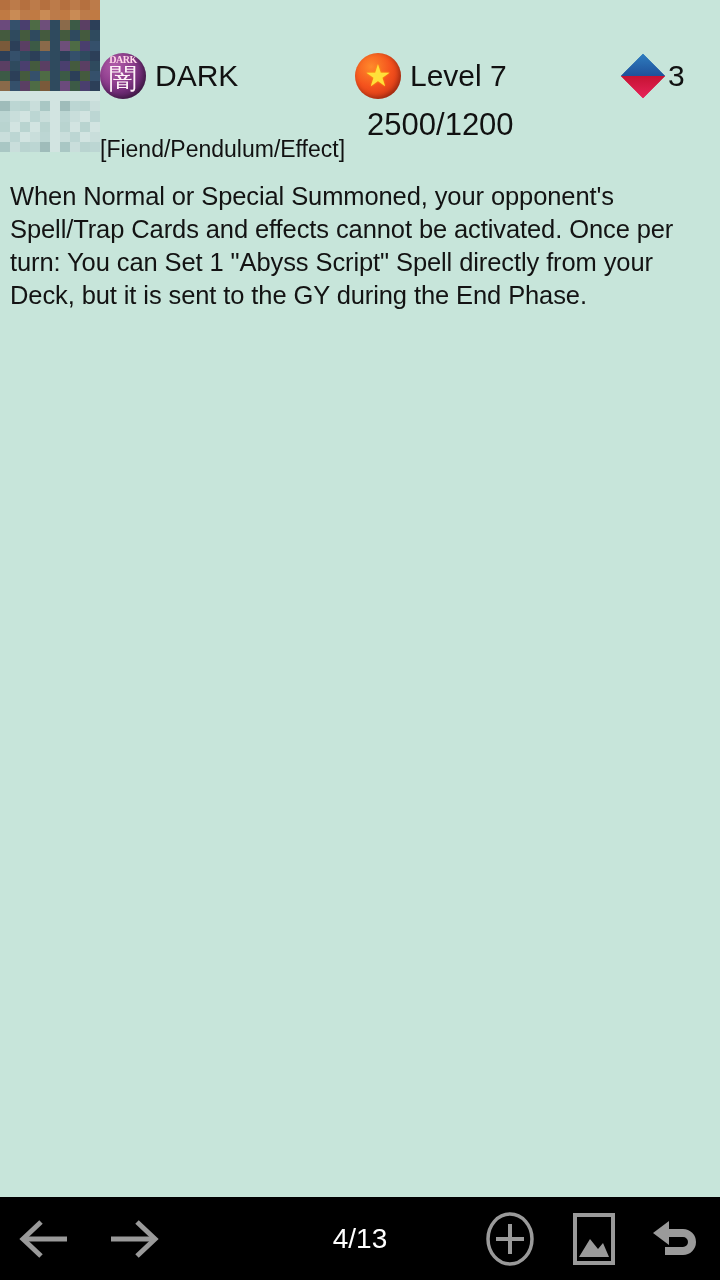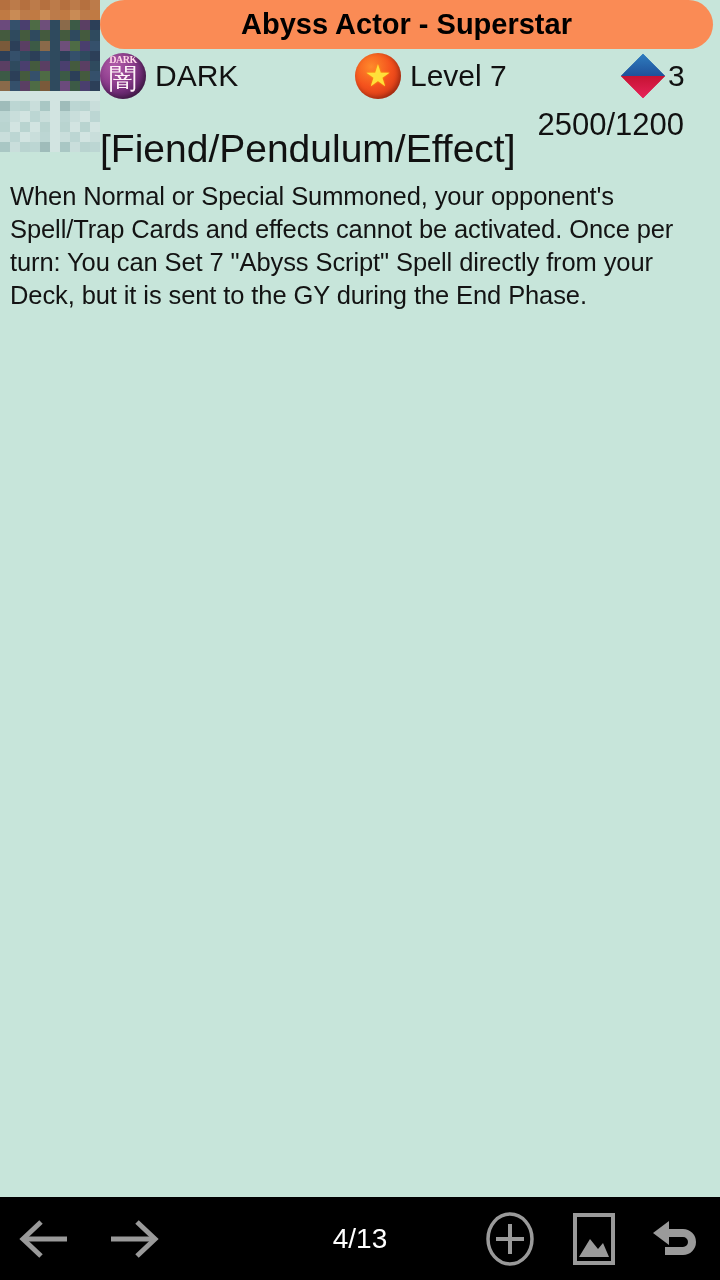--- a/index.html
+++ b/index.html
@@ -163,21 +163,21 @@
   #type-row {
     position: absolute;
     left: 100px;
     top: 102px;
     width: 620px;
     height: 46px;
     display: flex;
     align-items: center;
   }
   #type-row .type-text {
-    font-size: 39px;
+    font-size: 23px;
     color: #111;
     white-space: nowrap;
     margin-top: 48px;
   }
   #type-row .atkdef {
     font-size: 31px;
     color: #111;
     margin-left: 22px;
     white-space: nowrap;
   }
@@ -388,23 +388,20 @@
         <span class="px" style="background:#bcd6d3"></span>
         <span class="px" style="background:#9fbcba"></span>
         <span class="px" style="background:#d2e4e1"></span>
         <span class="px" style="background:#a9c7c4"></span>
         <span class="px" style="background:#c9dedb"></span>
         <span class="px" style="background:#b9d4d0"></span>
         <span class="px" style="background:#bcd6d3"></span>
       </div>
   </div>
 
-  <div id="title-bar">
-    <span id="title-text">Abyss Actor - Superstar</span>
-  </div>
 
   <div id="attr-row">
 
     <div class="attr-group" style="width:255px;">
       <span class="icon-dark">
         <span class="dk-top">DARK</span>
         <span class="dk-kanji">闇</span>
       </span>
       <span class="attr-label">DARK</span>
     </div>
@@ -429,21 +426,21 @@
   <div id="type-row">
     <span class="type-text">[Fiend/Pendulum/Effect]</span>
     <span class="atkdef">2500/1200</span>
   </div>
 
 </div>
 
 <div id="card-text">
 
 
-  <p class="para">When Normal or Special Summoned, your opponent's Spell/Trap Cards and effects cannot be activated. Once per turn: You can Set 7 "Abyss Script" Spell directly from your Deck, but it is sent to the GY during the End Phase.</p>
+  <p class="para">When Normal or Special Summoned, your opponent's Spell/Trap Cards and effects cannot be activated. Once per turn: You can Set 1 "Abyss Script" Spell directly from your Deck, but it is sent to the GY during the End Phase.</p>
 
 </div>
 
 <div id="bottom-bar">
 
   <div class="nav-btn" id="btn-prev">
     <svg width="60" height="40" viewBox="0 0 60 40" aria-hidden="true">
       <g stroke="#9a9a9a" stroke-width="5" fill="none" stroke-linecap="butt">
         <line x1="8" y1="20" x2="52" y2="20"></line>
         <polyline points="26,3 8,20 26,37"></polyline>

